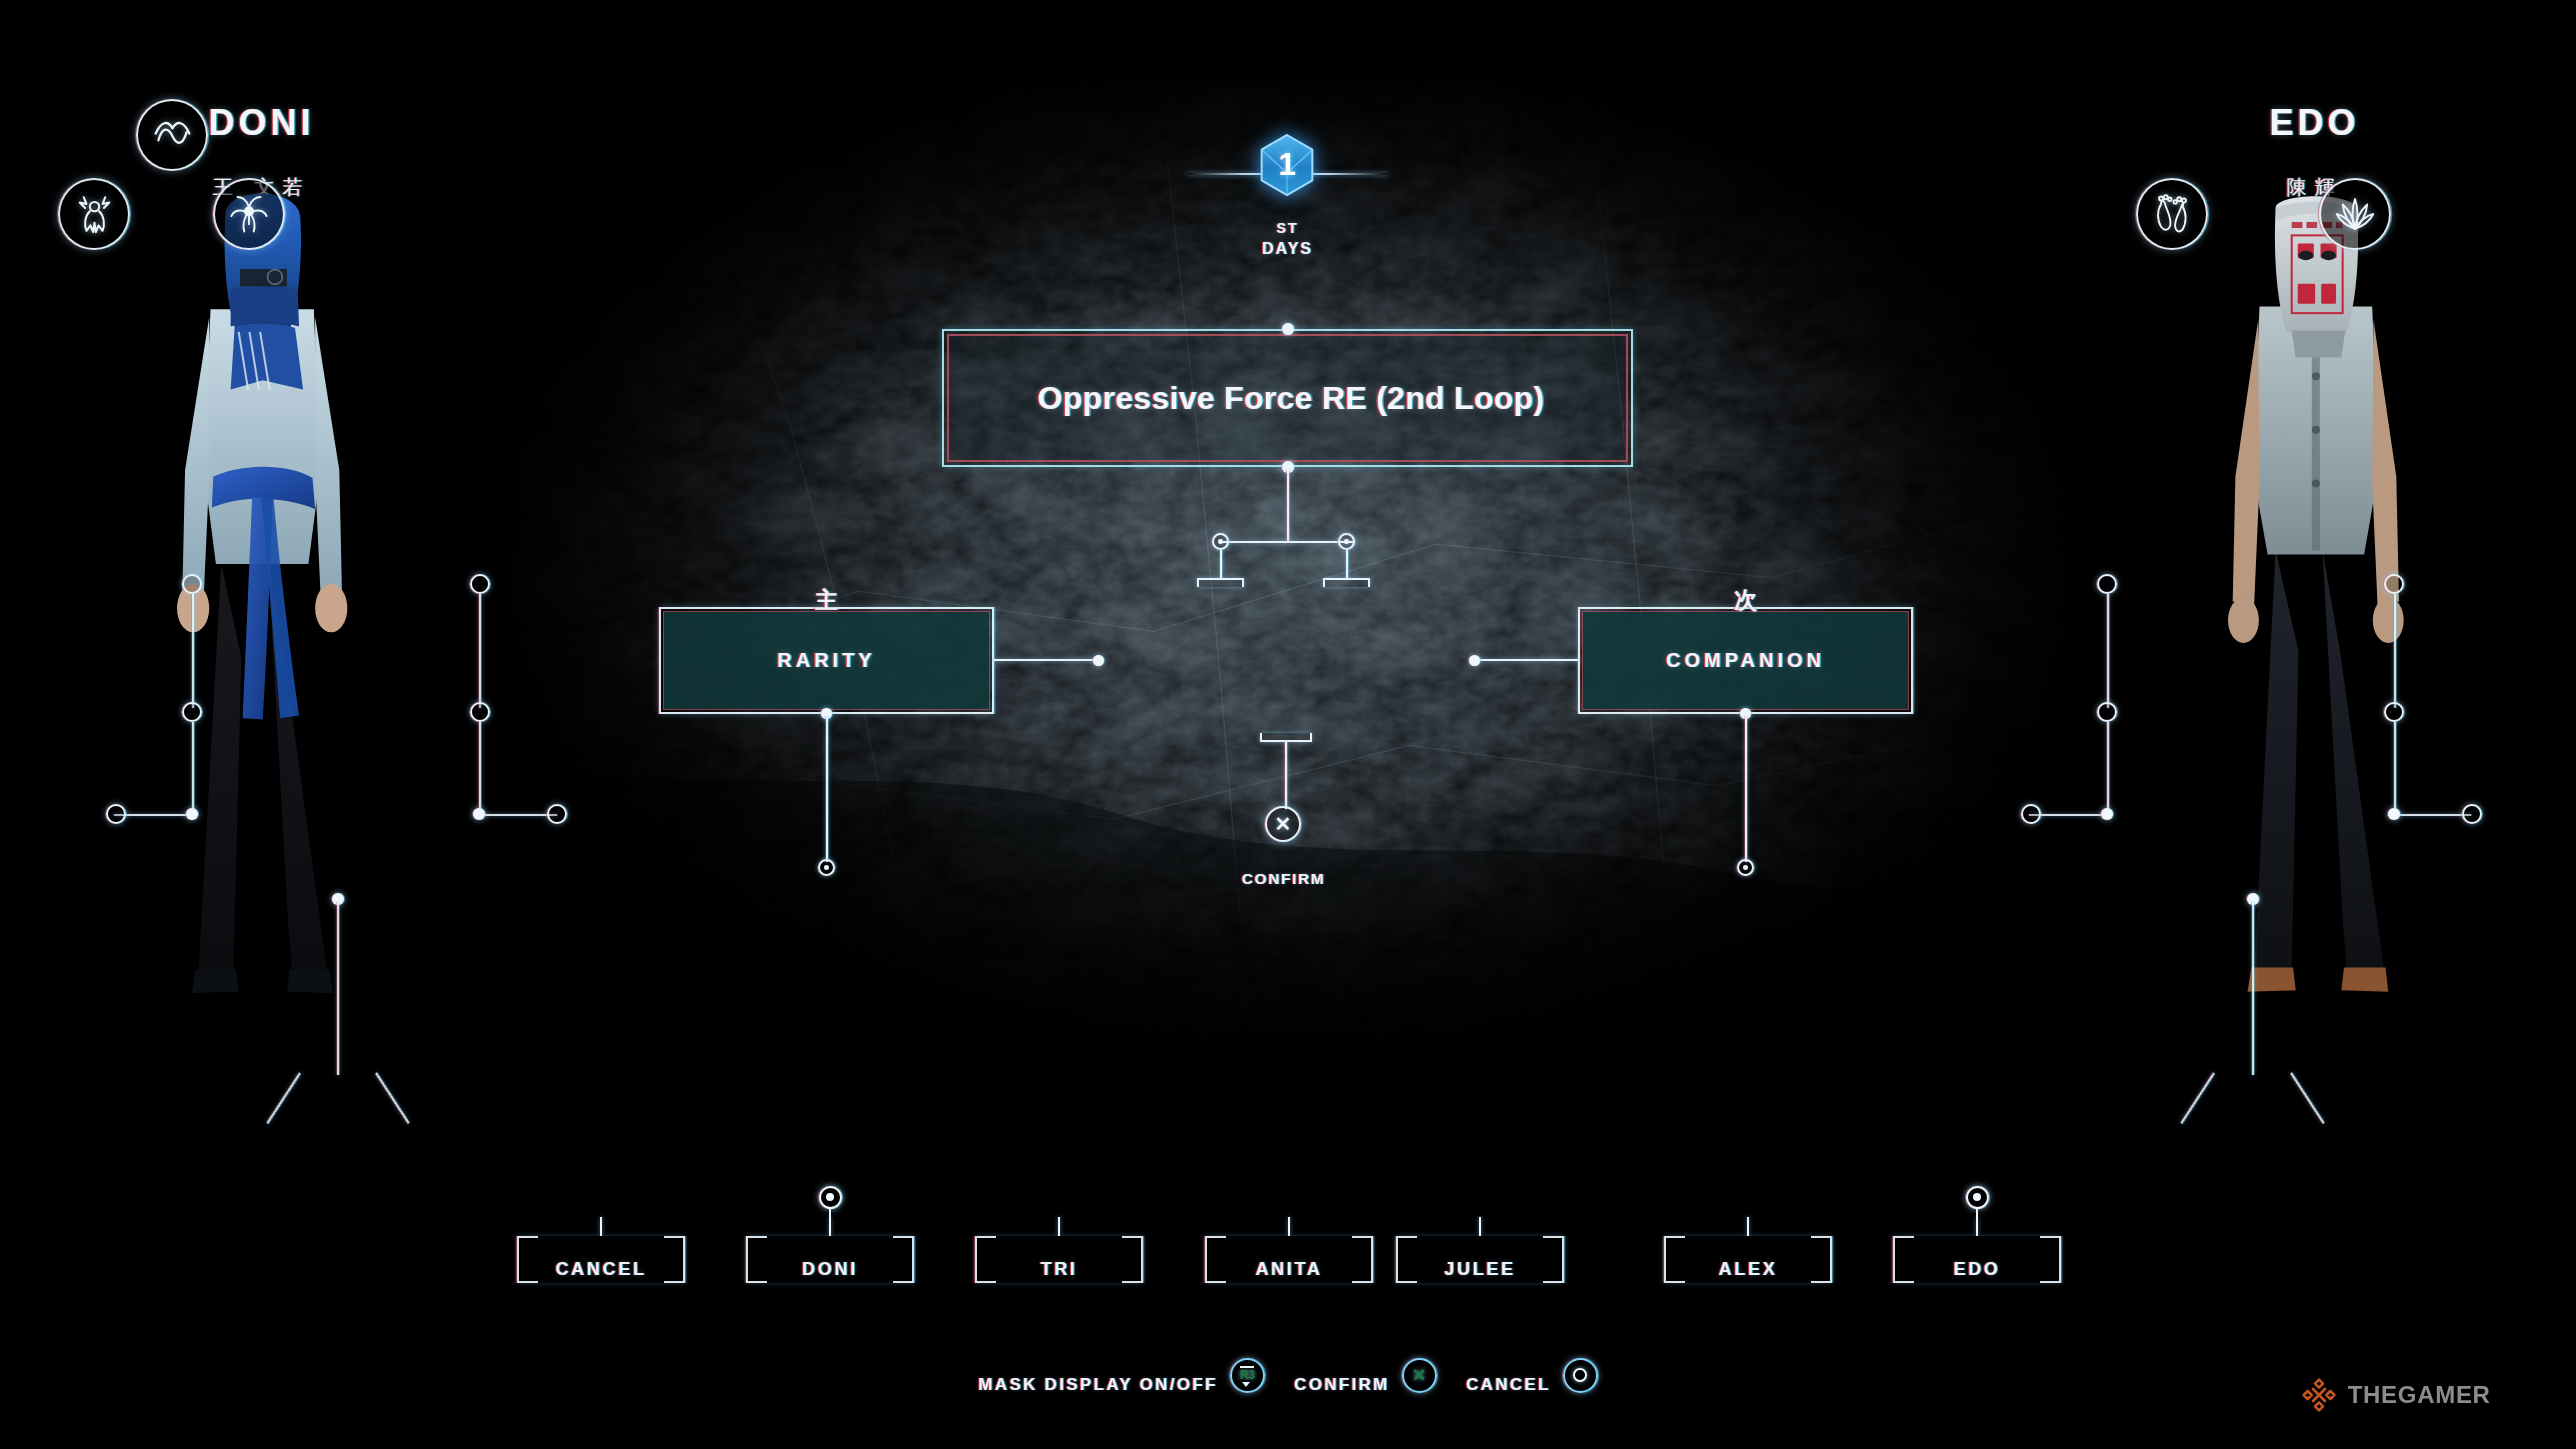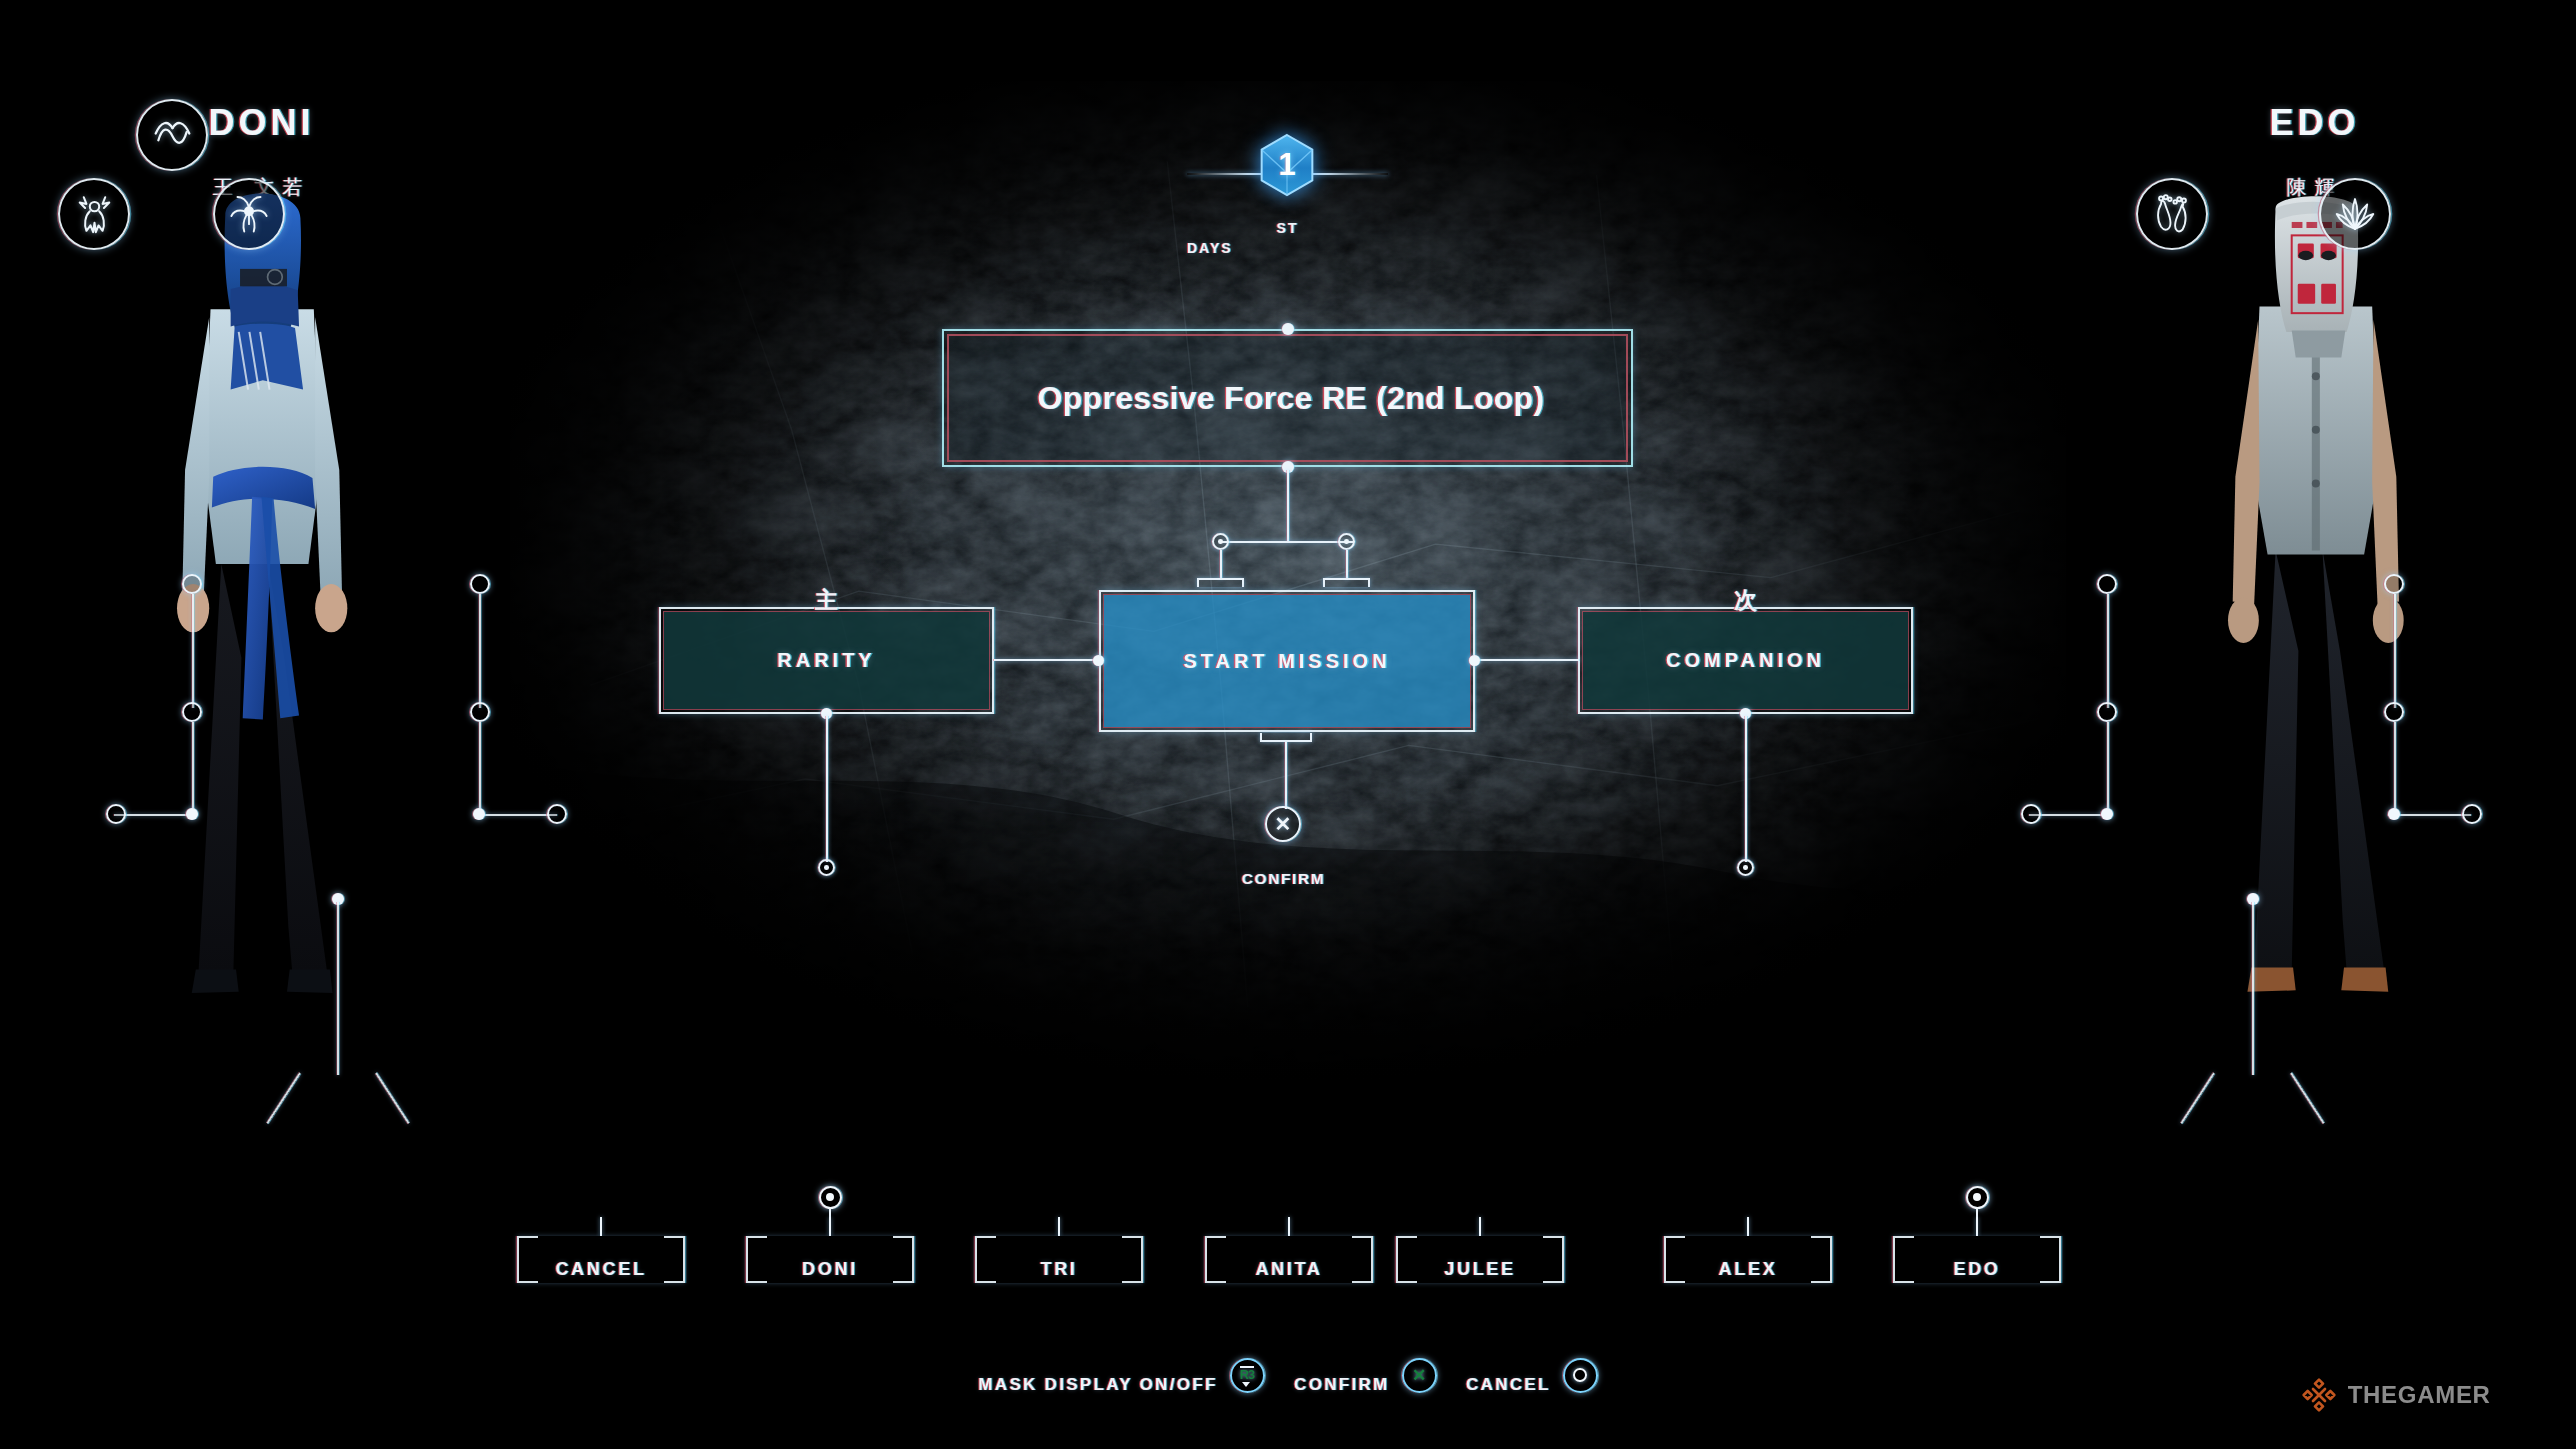--- a/index.html
+++ b/index.html
@@ -68,22 +68,22 @@
     position: absolute; left: 0; top: 0; width: 56px; height: 64px;
     display: flex; align-items: center; justify-content: center;
     font-size: 31px; font-weight: 700; color: #fff;
     text-shadow: 0 0 6.7px rgba(140,215,255,.9), -1px 0 rgba(255,80,100,.5), 1px 0 rgba(110,235,255,.5);
   }
   .day-st {
     position: absolute; left: 0; top: 79px; width: 201px; text-align: center;
     font-size: 14px; font-weight: 700; letter-spacing: 2px;
   }
   .day-days {
-    position: absolute; left: 0; top: 99px; width: 201px; 
-    font-size: 14px; font-weight: 700; letter-spacing: 2px;
+    position: absolute; left: 0; top: 99px; width: 201px; text-align: center;
+    font-size: 16px; font-weight: 700; letter-spacing: 2px;
   }
 
   
   .mission-box {
     position: absolute; left: 942px; top: 329px; width: 691px; height: 138px;
   }
   .mb-outer {
     position: absolute; inset: 0;
     border: 2px solid rgba(168,232,240,.95);
     box-shadow: 0 0 6.7px rgba(120,210,255,.35);
@@ -383,26 +383,20 @@
   <div class="bracket" style="left:1323px; top:578px; width:47px;"></div>
 
   <div class="opt" style="left:659px; top:607px; width:335px; height:107px;">
     <div class="opt-outer"></div>
     <div class="opt-fill-side"></div>
     <div class="opt-inner"></div>
     <div class="opt-label ca">RARITY</div>
     <div class="opt-tag ca-sm">主</div>
   </div>
 
-  <div class="opt" style="left:1099px; top:590px; width:376px; height:142px;">
-    <div class="opt-outer"></div>
-    <div class="opt-fill-main"></div>
-    <div class="opt-inner"></div>
-    <div class="opt-label ca">START MISSION</div>
-  </div>
 
   <div class="opt" style="left:1578px; top:607px; width:335px; height:107px;">
     <div class="opt-outer"></div>
     <div class="opt-fill-side"></div>
     <div class="opt-inner"></div>
     <div class="opt-label ca">COMPANION</div>
     <div class="opt-tag ca-sm">次</div>
   </div>
 
   <div class="conn h" style="left:994px; top:659px; width:106px;"></div>

